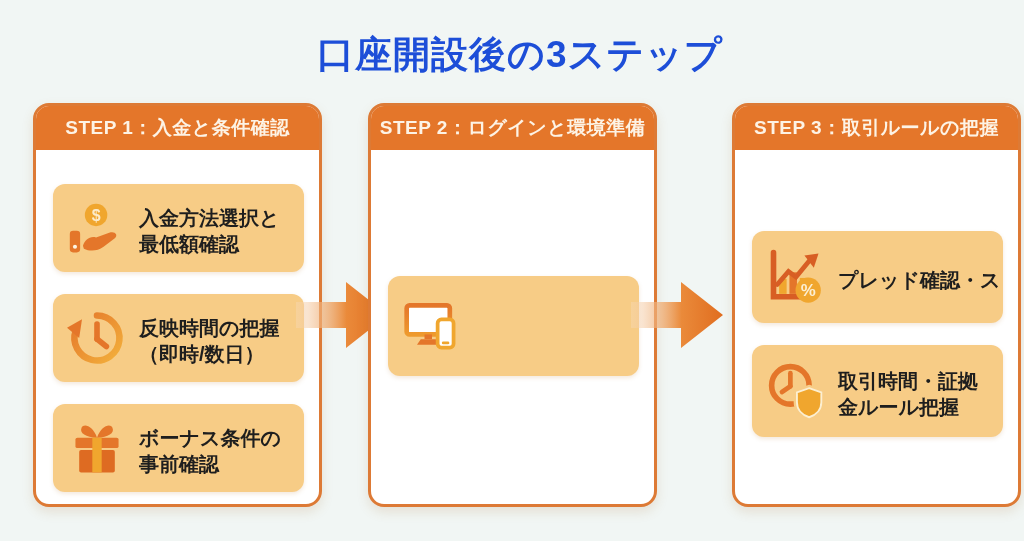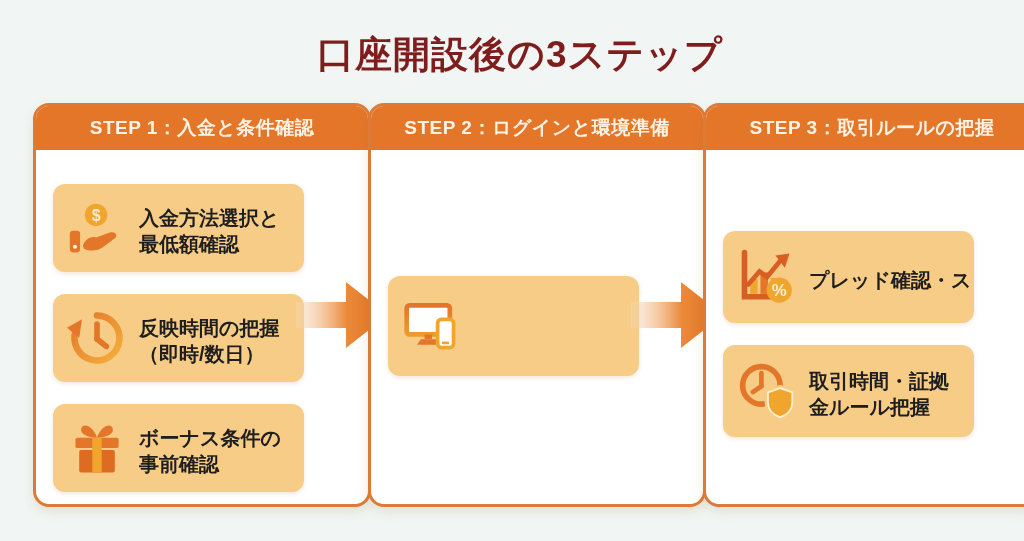--- a/index.html
+++ b/index.html
@@ -10,36 +10,36 @@
   .canvas{
     position:relative;
     width:1024px;height:541px;
     background:#f1f6f4;
     overflow:hidden;
   }
   .title{
     position:absolute;top:30px;left:16px;right:0;
     text-align:center;
     font-size:37px;font-weight:bold;
-    color:#7f1d1d;
+    color:#1d4ed8;
     letter-spacing:1px;
   }
   .column{
     position:absolute;top:103px;
-    width:338px;height:404px;
+    width:289px;height:404px;
     background:#ffffff;
     border:3px solid #dd7a35;
     border-radius:16px;
     box-sizing:border-box;
     overflow:hidden;
     box-shadow:0 5px 12px rgba(170,110,50,.16);
   }
   .col1{left:33px}
   .col2{left:368px}
-  .col3{left:703px}
+  .col3{left:732px}
   .col-header{
     height:45px;
     margin:-1px -1px 0 -1px;
     background:#e4762a;
     display:flex;align-items:center;justify-content:center;
     color:#fdf3e5;
     font-size:19px;font-weight:bold;
     white-space:nowrap;
     letter-spacing:.5px;
   }

